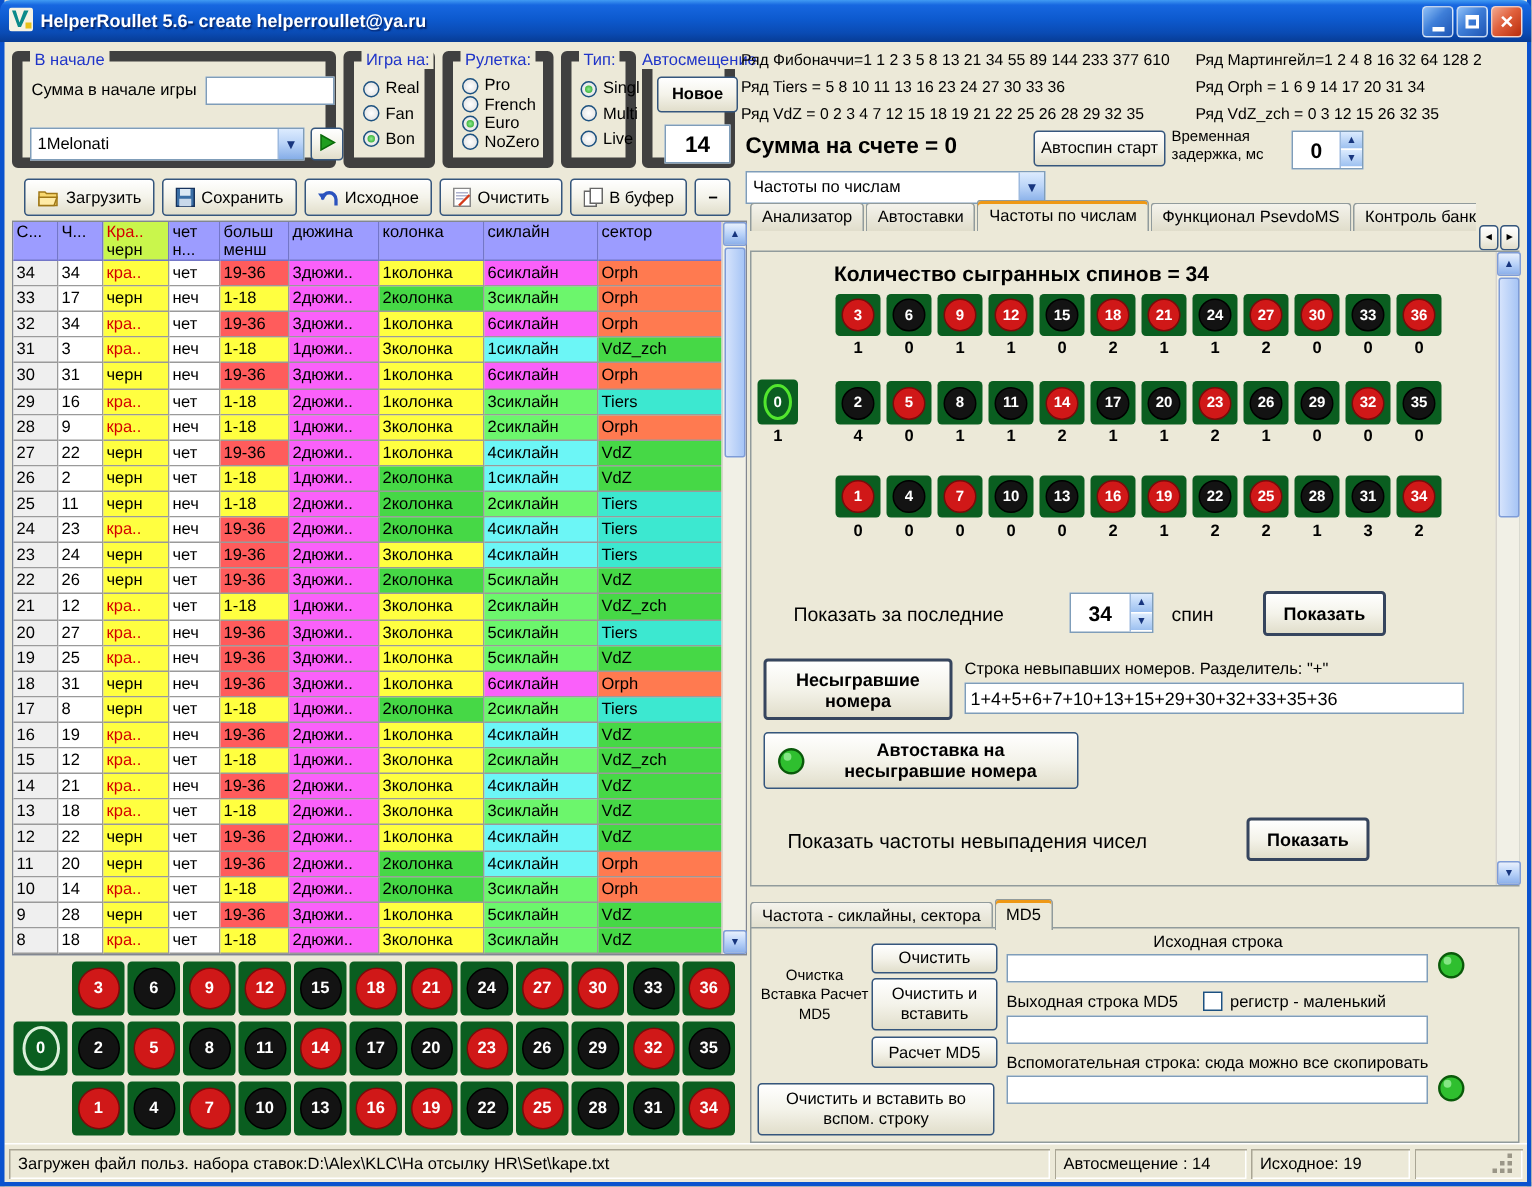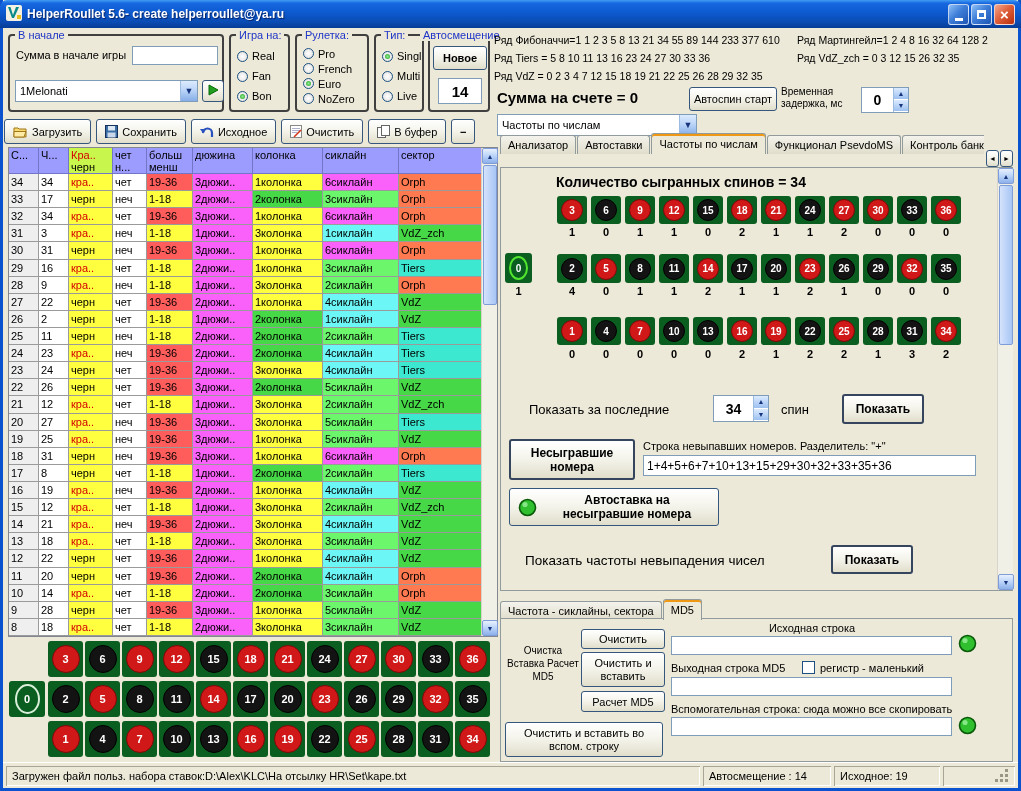--- a/index.html
+++ b/index.html
@@ -8,40 +8,40 @@
 .frame{position:absolute;inset:0;border:3px solid #0A52CE;border-top:none;pointer-events:none;z-index:55}
 .titlebar{position:absolute;left:0;top:0;width:100%;height:28px;border-radius:7px 7px 0 0;z-index:60;
  background:linear-gradient(180deg,#419BF3 0%,#1767E0 12%,#0D5ACF 45%,#0A4BB4 78%,#073C95 100%);
  display:flex;align-items:center;padding:0 6px}
 .title-text{color:#fff;font-weight:bold;font-size:12px;margin-left:5px;flex:1;text-shadow:1px 1px 1px rgba(0,0,40,.6);white-space:nowrap;overflow:hidden}
 .cap{width:21px;height:21px;border-radius:3px;border:1px solid rgba(255,255,255,.7);margin-left:2px;display:flex;align-items:center;justify-content:center;color:#fff;font-weight:bold}
 .cap.minb,.cap.maxb{background:linear-gradient(135deg,#8EC0F8 0%,#3E7ED8 45%,#1E55B4 100%)}
 .cap.closeb{background:linear-gradient(135deg,#F2A88F 0%,#E0603C 45%,#BA2D0C 100%);font-size:15px;line-height:1}
 .min-glyph{width:8px;height:3px;background:#fff;margin-top:10px}
 .max-glyph{width:9px;height:9px;border:2px solid #fff;border-top-width:3px}
-.group{position:absolute;border:2px solid #404040;border-radius:4px}
+.group{position:absolute;border:7px solid #404040;border-radius:4px}
 .g-title{position:absolute;top:-7px;left:5px;background:#ECE9D8;padding:0 3px;color:#1F34C8;white-space:nowrap}
 .g-body{position:absolute;left:6px;right:2px;top:10px;bottom:4px;display:flex;flex-direction:column;justify-content:space-around}
 .radio-row{display:flex;align-items:center;gap:4px;white-space:nowrap}
 .radio{width:11px;height:11px;border-radius:50%;border:1px solid #1C5180;background:radial-gradient(#fff,#DDD);position:relative;flex:0 0 auto}
 .radio.sel::after{content:"";position:absolute;inset:2px;border-radius:50%;background:radial-gradient(#8FEB8F,#1F9E1F)}
 .btn{border:1px solid #35567D;border-radius:3px;background:linear-gradient(180deg,#FFFFFF 0%,#F4F3EA 50%,#E1DECB 100%);
  font-family:inherit;font-size:11px;color:#000;display:inline-flex;align-items:center;justify-content:center;text-align:center;cursor:default}
 .btn.strong{border:2px solid #36455E}
 .bold{font-weight:bold}
 .abs{position:absolute}
 .tinput{position:absolute;border:1px solid #7F9DB9;background:#fff;font:12px "Liberation Sans",sans-serif;padding:1px 3px}
 .lbl{position:absolute;white-space:nowrap}
 .combo{position:absolute;background:#fff;border:1px solid #7F9DB9;display:flex;align-items:center;padding-left:4px;font-size:11px}
 .combo-arrow{margin-left:auto;width:17px;align-self:stretch;background:linear-gradient(180deg,#DCEBFE,#BCD5F8 45%,#86AEE8);border-left:1px solid #9DBADF;display:flex;align-items:center;justify-content:center;color:#17357E;font-size:9px}
 .spinner{position:absolute;background:#fff;border:1px solid #7F9DB9;display:flex}
 .spin-val{flex:1;display:flex;align-items:center;justify-content:center;font-weight:bold;font-size:14px}
 .spin-btns{width:15px;display:flex;flex-direction:column;border-left:1px solid #9DBADF}
 .sbn{flex:1;display:flex;align-items:center;justify-content:center;font-size:7px;color:#17357E;background:linear-gradient(180deg,#DCEBFE,#9CC0F0);border-bottom:1px solid #fff}
-#toolbar{position:absolute;left:4px;top:119px;height:41px;display:flex;gap:5px}
+#toolbar{position:absolute;left:16px;top:119px;height:41px;display:flex;gap:5px}
 .tbb{height:25px;padding:0 8px}
 .ticon{display:inline-flex;margin-right:4px}
 .minusb{width:24px;font-weight:bold}
 #spins-table{position:absolute;left:8px;top:147px;width:490px;height:490px;background:#fff;border:1px solid #828790}
 .thead{display:flex;height:26px}
 .hcell{border-right:1px solid #7376C8;border-bottom:1px solid #7376C8;background:#9C9CFF;font-size:11px;line-height:12px;padding:1px 0 0 2px;overflow:hidden;white-space:nowrap}
 .hc-color{background:#C9F64C}
 .red-text{color:#D40000}
 .tbody{display:flex;flex-direction:column;height:462px}
 .trow{display:flex;flex:1}
@@ -171,20 +171,21 @@
     <div class="abs" style="left:8px;top:42px;width:44px;height:26px;background:#fff;border:1px solid #7F9DB9;display:flex;align-items:center;justify-content:center;font-size:15px;font-weight:bold">14</div>
   </div>
 
   <div id="seq-left" style="left:494px;top:31px;width:300px;height:54px">
       <div class="seq-line">Ряд Фибоначчи=1 1 2 3 5 8 13 21 34 55 89 144 233 377 610</div>
       <div class="seq-line">Ряд Tiers = 5 8 10 11 13 16 23 24 27 30 33 36</div>
       <div class="seq-line">Ряд VdZ = 0 2 3 4 7 12 15 18 19 21 22 25 26 28 29 32 35</div>
     </div>
   <div id="seq-right" style="left:797px;top:31px;width:216px;height:54px">
       <div class="seq-line">Ряд Мартингейл=1 2 4 8 16 32 64 128 2</div>
+      <div class="seq-line">Ряд Orph = 1 6 9 14 17 20 31 34</div>
       <div class="seq-line">Ряд VdZ_zch = 0 3 12 15 26 32 35</div>
     </div>
 
   <span class="lbl" style="left:497px;top:89px;font-size:15px;font-weight:bold">Сумма на счете = 0</span>
   <button class="btn abs" style="left:689px;top:87px;width:88px;height:24px">Автоспин старт</button>
   <div class="lbl" style="left:781px;top:86px;width:80px;font-size:10px;line-height:12px">
     <span>Временная</span><br><span>задержка, мс</span>
   </div>
   <div class="spinner" style="left:861px;top:87px;width:48px;height:26px">
     <span class="spin-val">0</span>

